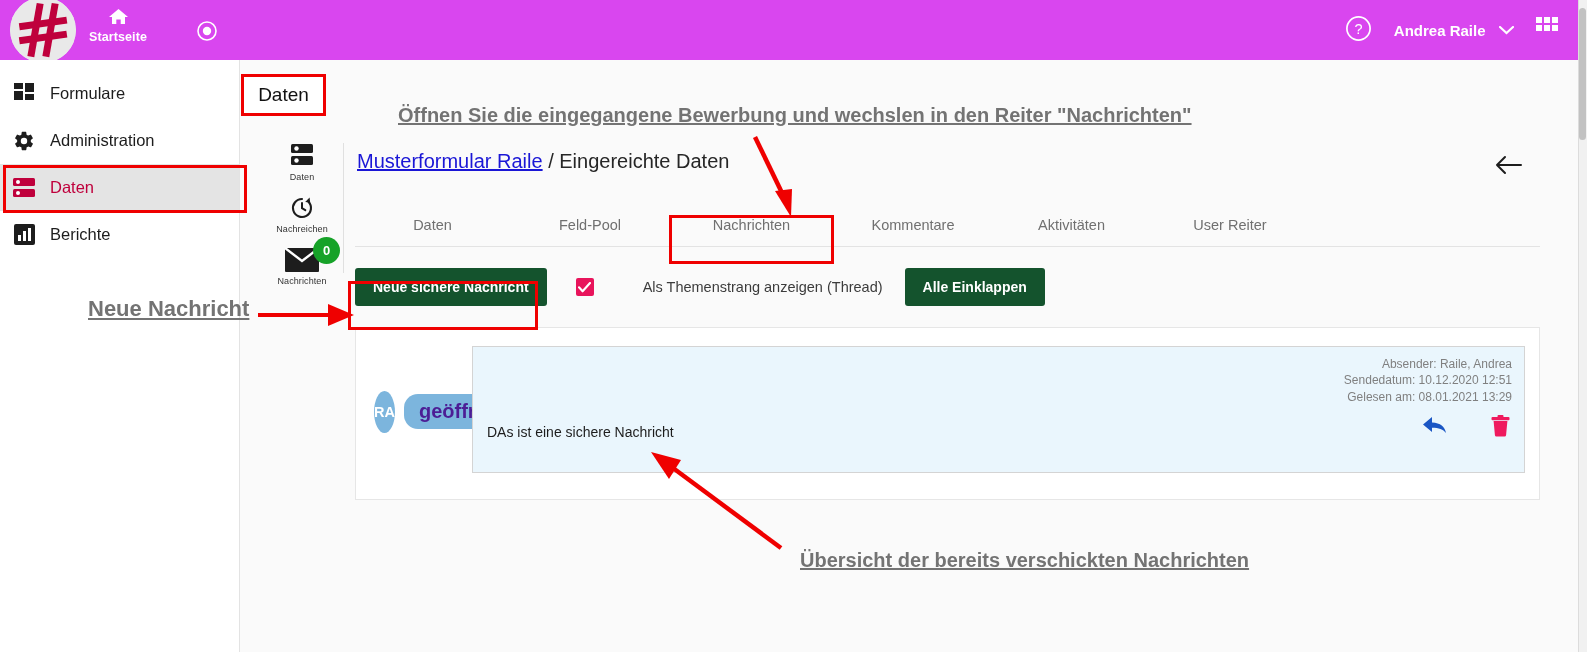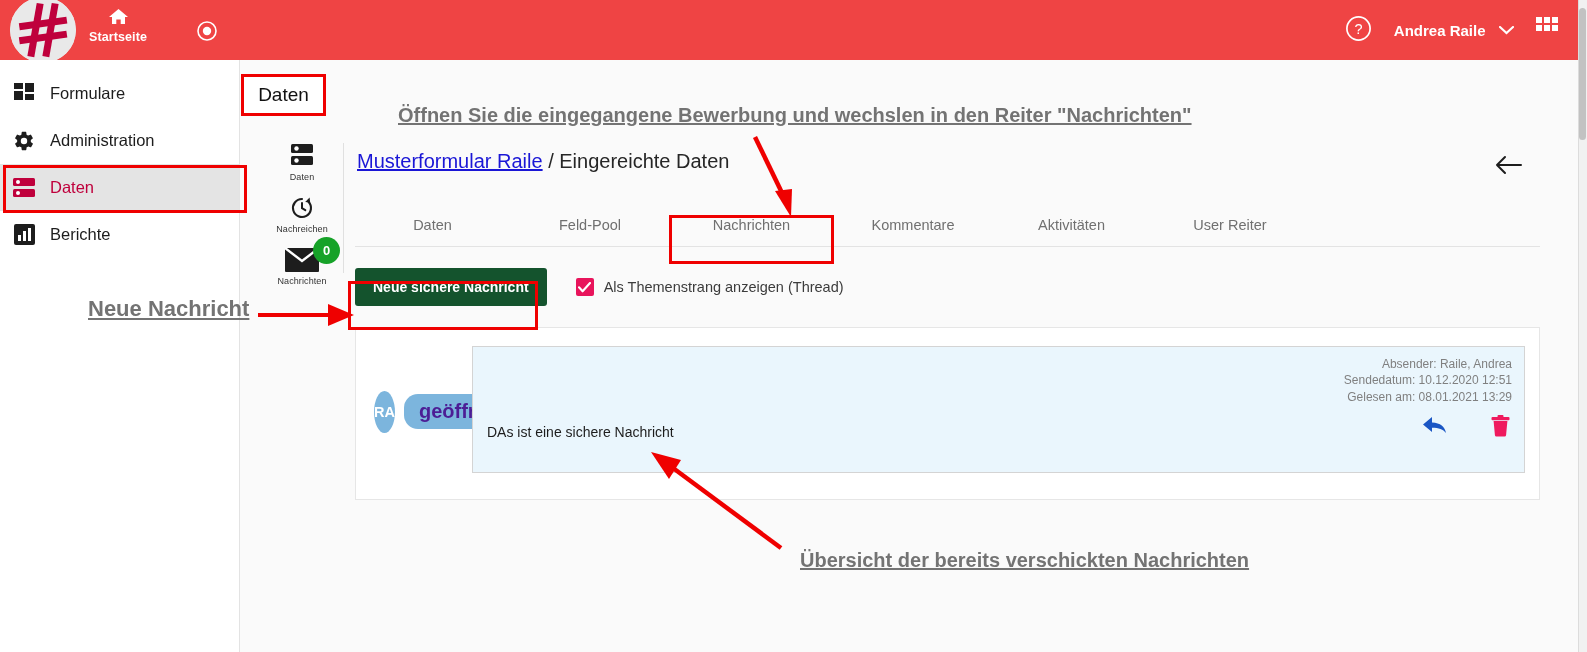--- a/index.html
+++ b/index.html
@@ -8,21 +8,21 @@
     width: 1587px; height: 652px;
     overflow: hidden;
     font-family: "Liberation Sans", sans-serif;
     background: #ffffff;
   }
   #root { position: relative; width: 1587px; height: 652px; background:#fff; }
 
   
   .topbar {
     position:absolute; left:0; top:0; width:1578px; height:60px;
-    background:#ef4444;
+    background:#d946ef;
     display:flex; align-items:center;
   }
   .logo-wrap { position:absolute; left:10px; top:-3px; width:66px; height:66px; }
   .logo-circle {
     width:66px; height:66px; border-radius:50%; background:#e9e9e9;
     display:flex; align-items:center; justify-content:center;
     position:relative; overflow:hidden;
   }
   .logo-circle svg { display:block; }
   .home-block {
@@ -88,21 +88,21 @@
   .btn {
     background:#14532d; color:#fff; border:none; border-radius:3px;
     font-size:14px; font-weight:bold; padding:11px 18px; cursor:pointer;
     font-family:"Liberation Sans", sans-serif;
   }
   .chk-wrap { display:flex; align-items:center; margin-left:29px; gap:10px; }
   .chk {
     width:18px; height:18px; border-radius:2px; background:#e8145b;
     display:flex; align-items:center; justify-content:center;
   }
-  .chk-lb { font-size:14.5px; color:#3c3c3c; }
+  .chk-lb { font-size:14.5px; color:#3c3c3c;margin-left:39px; }
 
   
   .msgcard {
     margin-top:21px; width:1185px; background:#fff; border:1px solid #e6e6e6;
     padding:18px 14px 26px 18px; display:flex; gap:12px;
   }
   .msg-left { width:86px; display:flex; flex-direction:row; align-items:center; gap:9px; padding-top:4px;}
   .avatar {
     width:42px; height:42px; border-radius:50%; background:#7cb5dd; color:#fff;
     display:flex; align-items:center; justify-content:center; font-size:14.5px; font-weight:bold;
@@ -318,20 +318,21 @@
     <div class="toolbar">
       <button class="btn">Neue sichere Nachricht</button>
       <div class="chk-wrap">
         <span class="chk">
           <svg width="13" height="11" viewBox="0 0 13 11">
               <path d="M1 5.3l3.6 4L12 1" fill="none" stroke="#fff" stroke-width="2.1" stroke-linecap="round" stroke-linejoin="round"></path>
             </svg>
         </span>
         <span class="chk-lb">Als Themenstrang anzeigen (Thread)</span>
       </div>
+      <button class="btn" style="margin-left:22px;">Alle Einklappen</button>
     </div>
 
     <div class="msgcard">
       <div class="msg-left">
         <div class="avatar">RA</div>
         <div class="pill">geöffnet</div>
       </div>
       <div class="msg-body">
         <div class="msg-text">DAs ist eine sichere Nachricht</div>
         <div class="msg-meta">

